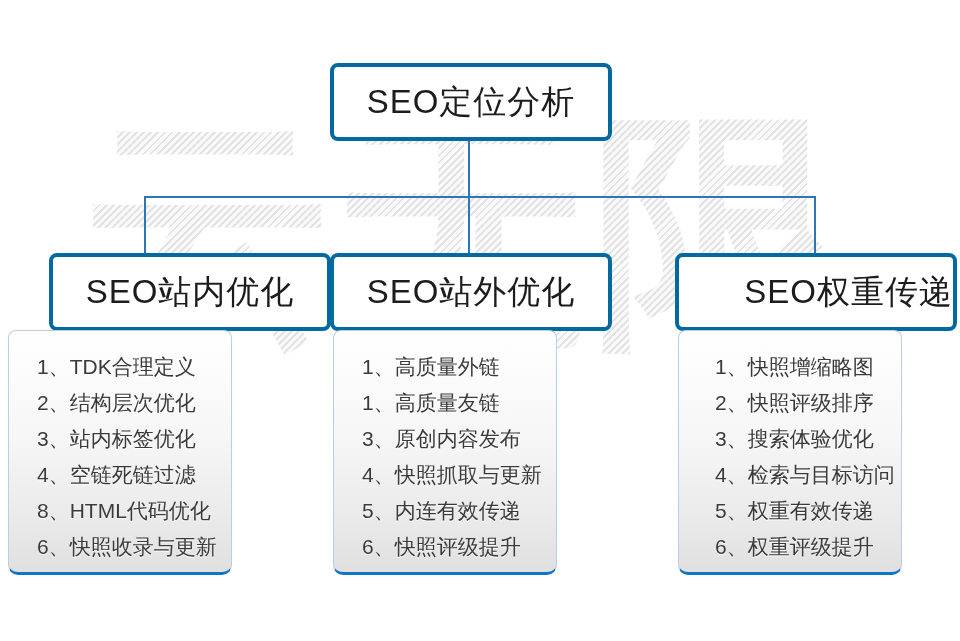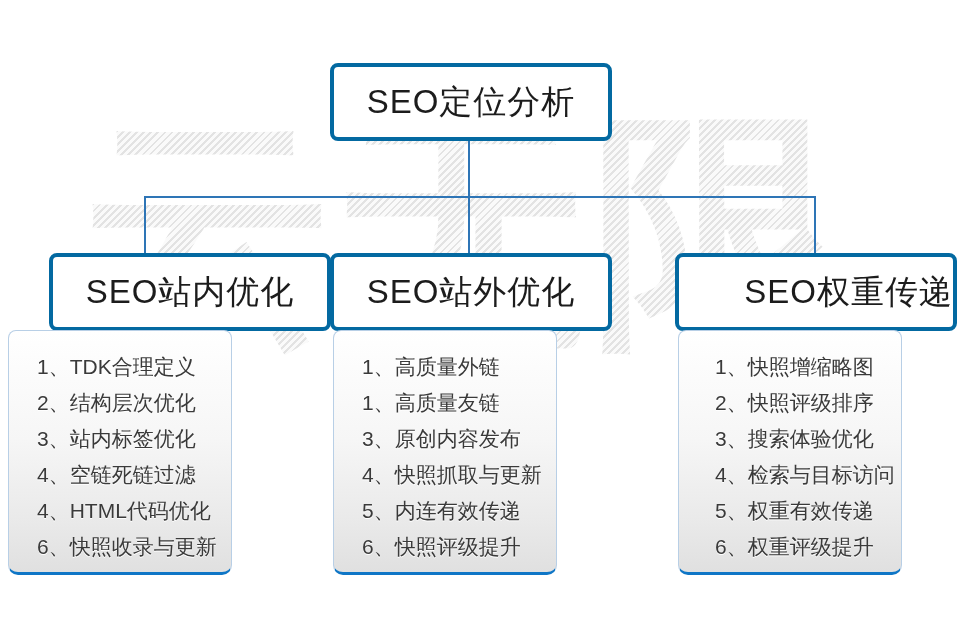--- a/index.html
+++ b/index.html
@@ -81,21 +81,21 @@
 <div class="node node-row" id="node-weight">
   <span>SEO权重传递</span>
 </div>
 
 <div class="panel" id="panel-onsite">
   <ul>
     <li>1、TDK合理定义</li>
     <li>2、结构层次优化</li>
     <li>3、站内标签优化</li>
     <li>4、空链死链过滤</li>
-    <li>4、HTML代码优化</li>
+    <li>8、HTML代码优化</li>
     <li>6、快照收录与更新</li>
   </ul>
 </div>
 
 <div class="panel" id="panel-offsite">
   <ul>
     <li>1、高质量外链</li>
     <li>1、高质量友链</li>
     <li>3、原创内容发布</li>
     <li>4、快照抓取与更新</li>

